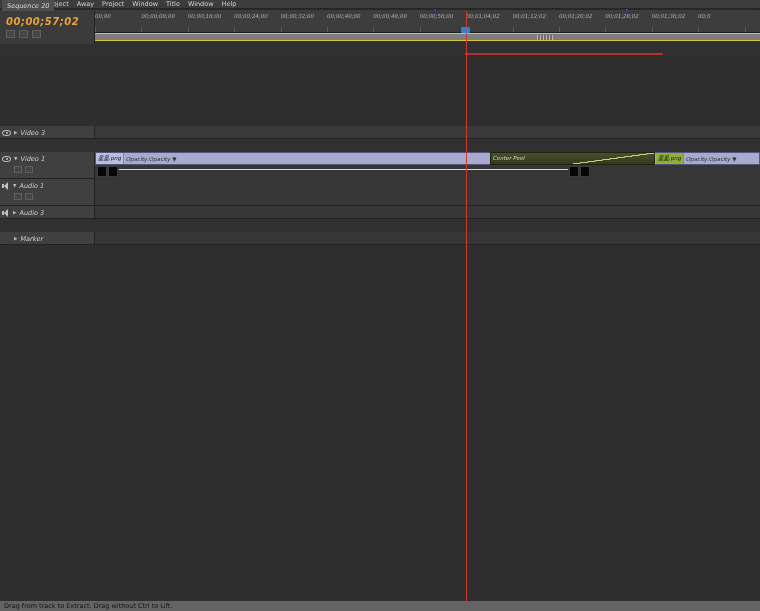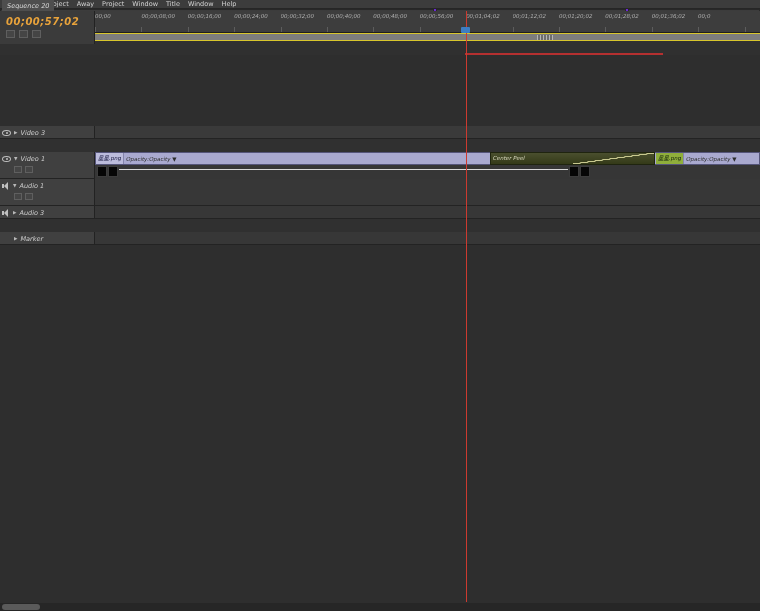--- a/index.html
+++ b/index.html
@@ -576,14 +576,17 @@
       <div class="empty-zone" style="top:234px;bottom:8px;"></div>
 
       <div id="tl-cti-head"></div>
       <div id="tl-cti"></div>
       <div id="tl-hscroll">
           <i></i>
         </div>
     </div>
   </div>
 
+  <div id="statusbar">
+    <span>Drag from track to Extract. Drag without Ctrl to Lift.</span>
+  </div>
 
 </div>
 
 </body></html>

